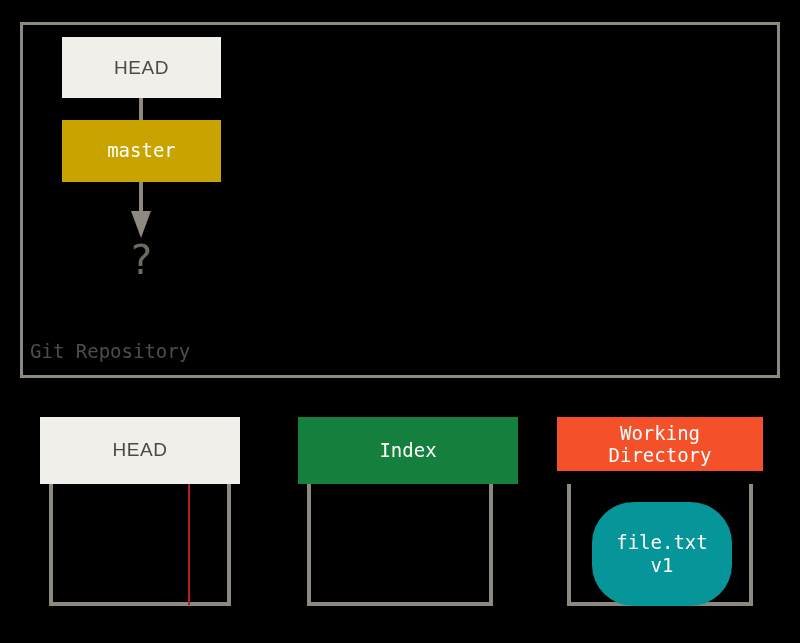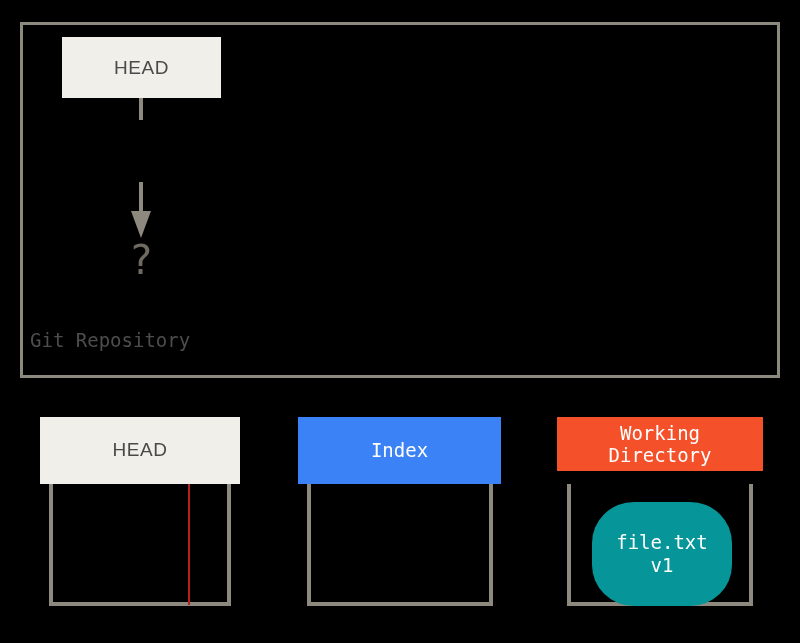--- a/index.html
+++ b/index.html
@@ -23,21 +23,21 @@
     top: 22px;
     width: 760px;
     height: 356px;
     border: 3px solid #8e897e;
     box-sizing: border-box;
     background: transparent;
   }
   #repo-label {
     position: absolute;
     left: 30px;
-    top: 329px;
+    top: 340px;
     font-family: "DejaVu Sans Mono", "Liberation Mono", monospace;
     font-size: 19px;
     color: #4d4d4d;
     letter-spacing: 0px;
     white-space: nowrap;
   }
 
   
   .node-box {
     position: absolute;
@@ -154,22 +154,22 @@
     left: 188px;
     top: 484px;
     width: 2px;
     height: 121px;
     background: #b5201c;
   }
 
   
   #area-index { left: 298px; width: 204px; }
   #area-index .area-header {
-    width: 203px; height: 67px;
-    background: #3b82f6;
+    width: 220px; height: 67px;
+    background: #15803d;
     color: #ffffff;
     font-family: "DejaVu Sans Mono", "Liberation Mono", monospace;
     font-size: 19px;
   }
   #area-index .area-body {
     left: 9px; top: 67px; width: 186px; height: 122px;
   }
 
   
   #area-wd { left: 557px; width: 206px; }
@@ -212,20 +212,23 @@
   <div id="repo-frame"></div>
 
   <div id="repo-label">Git Repository</div>
 
   <div class="node-box" id="head-ref-box">
     <span>HEAD</span>
   </div>
 
   <div id="connector-head-master"></div>
 
+  <div class="node-box" id="master-box">
+    <span>master</span>
+  </div>
 
   <div id="arrow-shaft"></div>
   <div id="arrow-head"></div>
 
   <div id="question-mark">?</div>
 
   <div class="area" id="area-head">
     <div class="area-header">
       <span class="two-line">HEAD</span>
     </div>

